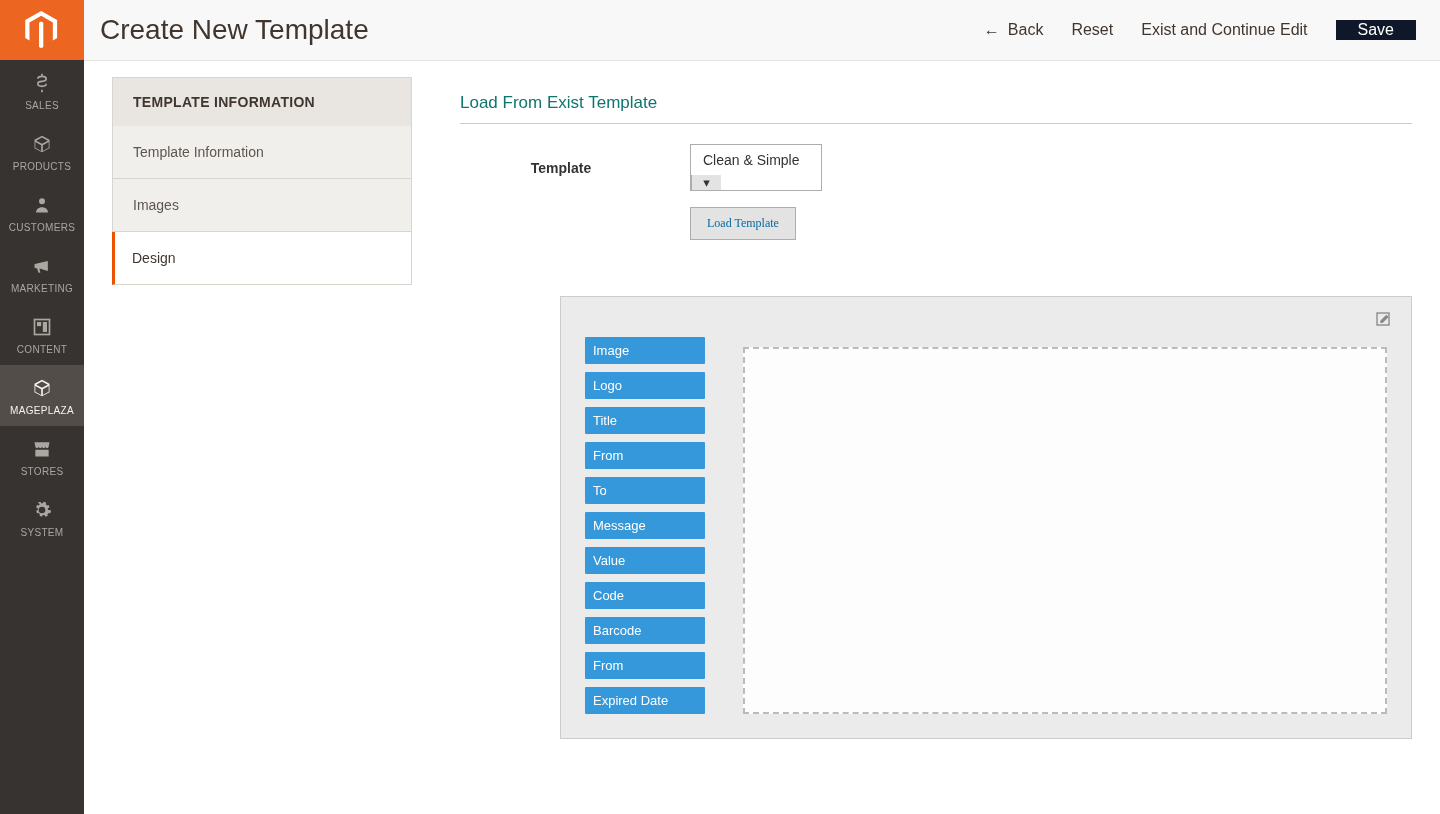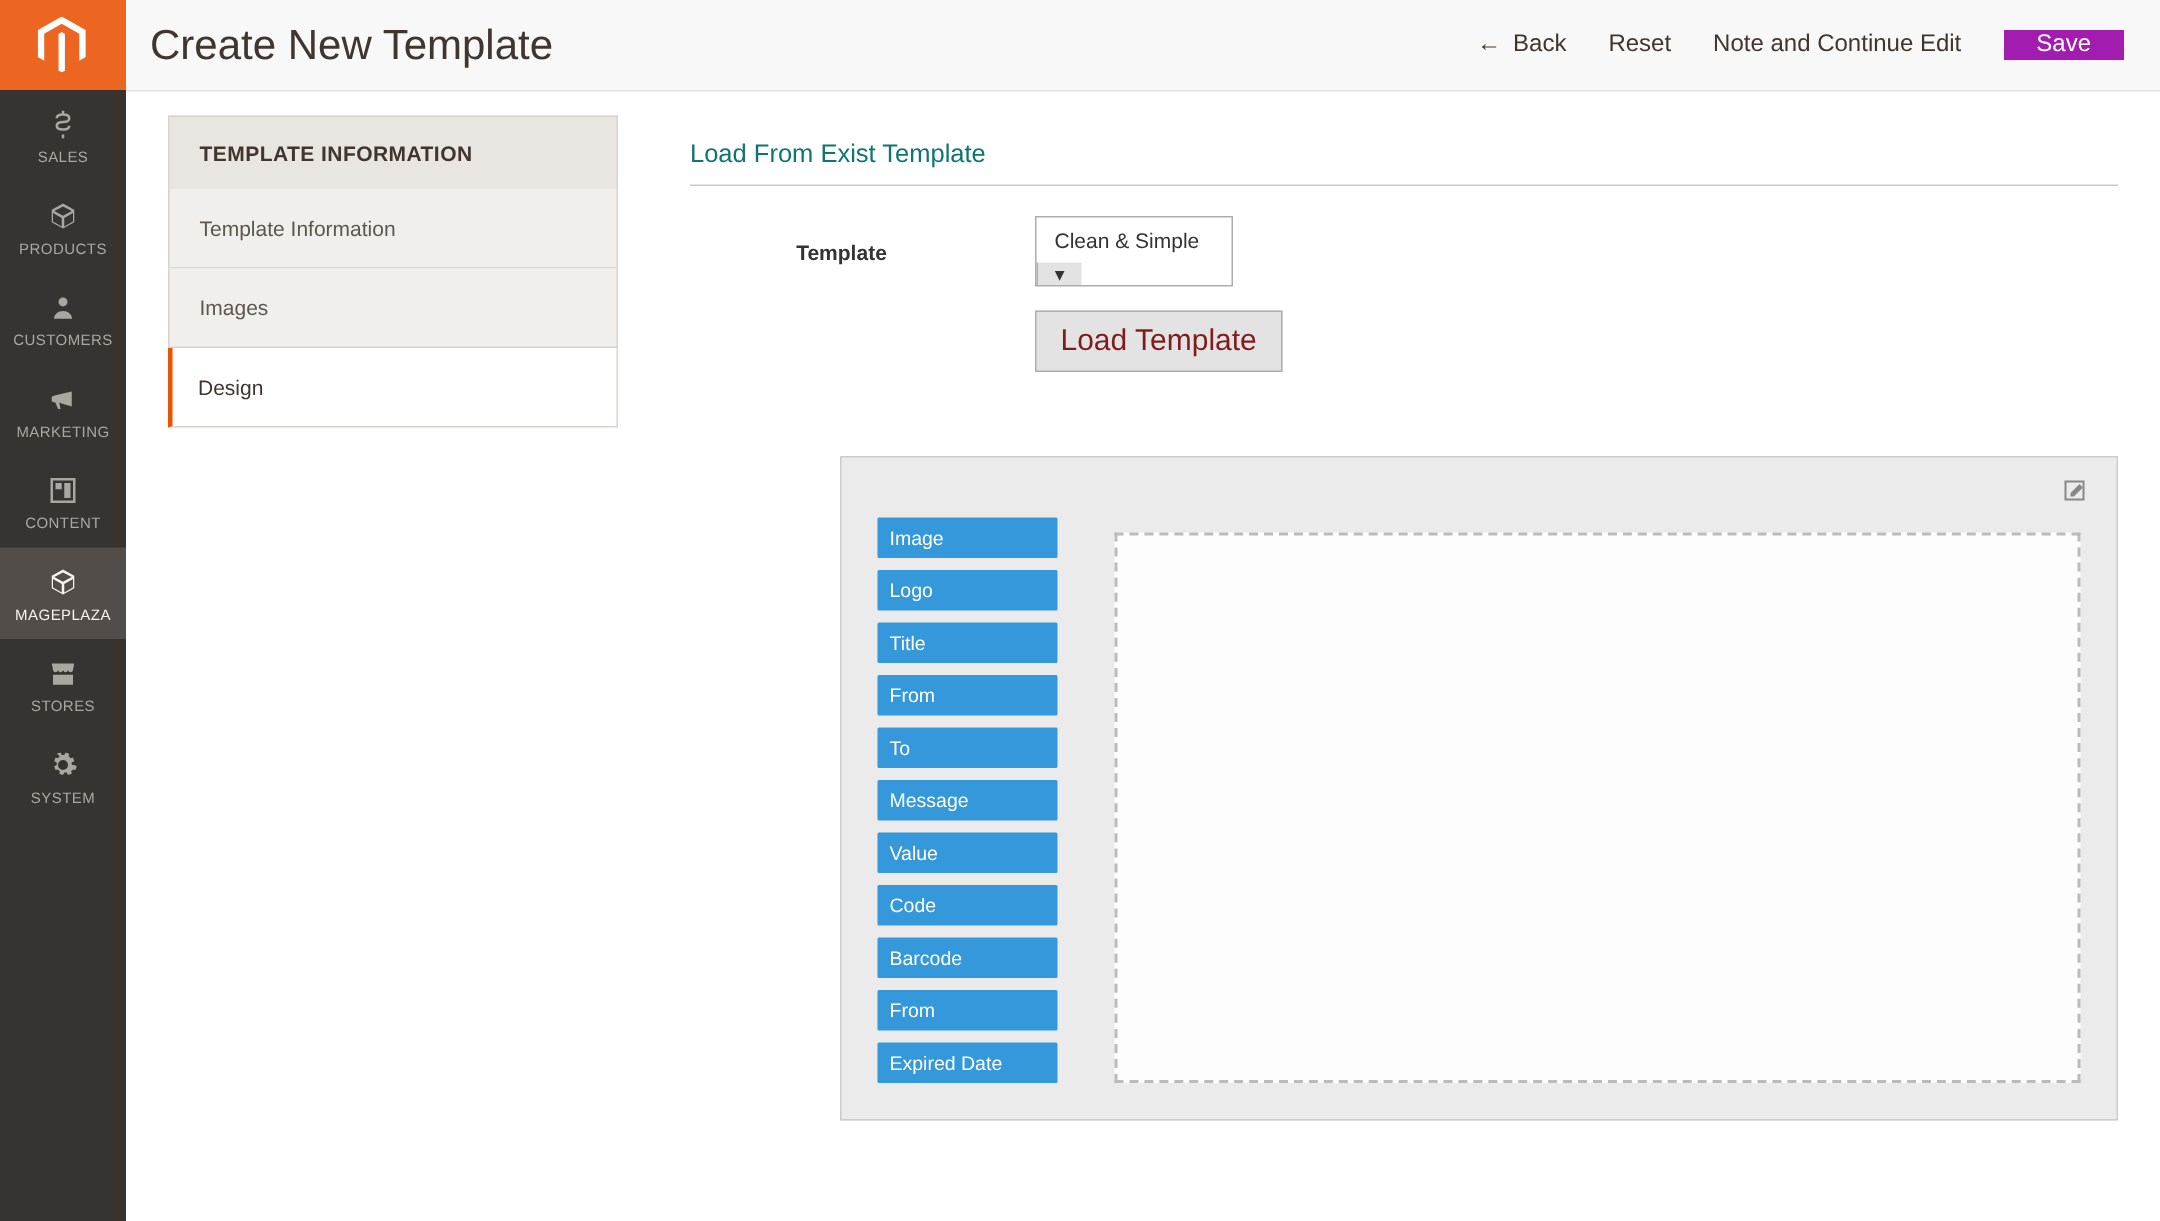--- a/index.html
+++ b/index.html
@@ -29,21 +29,21 @@
 
 .header {
   display: flex; align-items: center; justify-content: space-between;
   padding: 14px 24px 14px 16px; border-bottom: 1px solid #e3e3e3;
   background: #f8f8f8;
 }
 .page-title { font-size: 28px; font-weight: 400; color: #41362f; }
 .header-actions { display: flex; align-items: center; gap: 28px; }
 .action-btn { font-size: 16px; color: #41362f; cursor: pointer; display: flex; align-items: center; gap: 8px; background: none; border: none; }
 .save-btn {
-  background: #a21caf; color: #fff; border: none; padding: 1px 22px;
+  background: #0f172a; color: #fff; border: none; padding: 1px 22px;
   font-size: 16px; cursor: pointer;
 }
 
 .content { display: flex; padding: 16px 28px 40px 28px; gap: 48px; }
 
 .tabs-col { width: 300px; flex-shrink: 0; }
 .tabs-header {
   background: #e9e6e1; padding: 16px 20px; font-size: 14px; font-weight: 600;
   color: #41362f; letter-spacing: 0.3px; border: 1px solid #d9d5ce; border-bottom: none;
 }
@@ -62,21 +62,21 @@
   border-bottom: 1px solid #ccc; margin-bottom: 20px; margin-top: 16px;
 }
 .form-row { display: flex; align-items: center; margin-bottom: 16px; }
 .form-label { width: 230px; text-align: center; padding-right: 28px; font-size: 14px; color: #333; font-weight:600;}
 .form-control { flex: 0 0 auto; }
 .select-wrap { display: inline-flex; border: 1px solid #adadad; background: #fff; flex-direction: column; }
 .select-val { padding: 7px 12px; font-size: 14px; min-width: 130px; }
 .select-arrow { width: 30px; background: #e3e3e3; border-left: 1px solid #adadad; display: flex; align-items: center; justify-content: center; }
 .load-btn {
   background: #e3e3e3; border: 1px solid #adadad; padding: 8px 16px;
-  font-size: 20px; cursor: pointer; color: #7f1d1d;
+  font-size: 12px; cursor: pointer; color: #0369a1; font-family: Liberation Serif, serif;
 }
 
 .design-section { margin-top: 56px; }
 .design-canvas {
   background: #ebebeb; border: 1px solid #ccc; padding: 24px; position: relative;
   display: flex; gap: 38px; margin-left: 100px;
 }
 .edit-icon {
   position: absolute; top: 14px; right: 20px; cursor: pointer; color: #888;
 }
@@ -170,21 +170,21 @@
 
 <div class="main">
   <div class="header">
     <h1 class="page-title">Create New Template</h1>
     <div class="header-actions">
       <button class="action-btn">
         <span>←</span>
         <span>Back</span>
       </button>
       <button class="action-btn">Reset</button>
-      <button class="action-btn">Note and Continue Edit</button>
+      <button class="action-btn">Exist and Continue Edit</button>
       <button class="save-btn">Save</button>
     </div>
   </div>
 
   <div class="content">
     <div class="tabs-col">
       <div class="tabs-header">TEMPLATE INFORMATION</div>
       <div class="tab-item">Template Information</div>
       <div class="tab-item">Images</div>
       <div class="tab-item active">Design</div>

